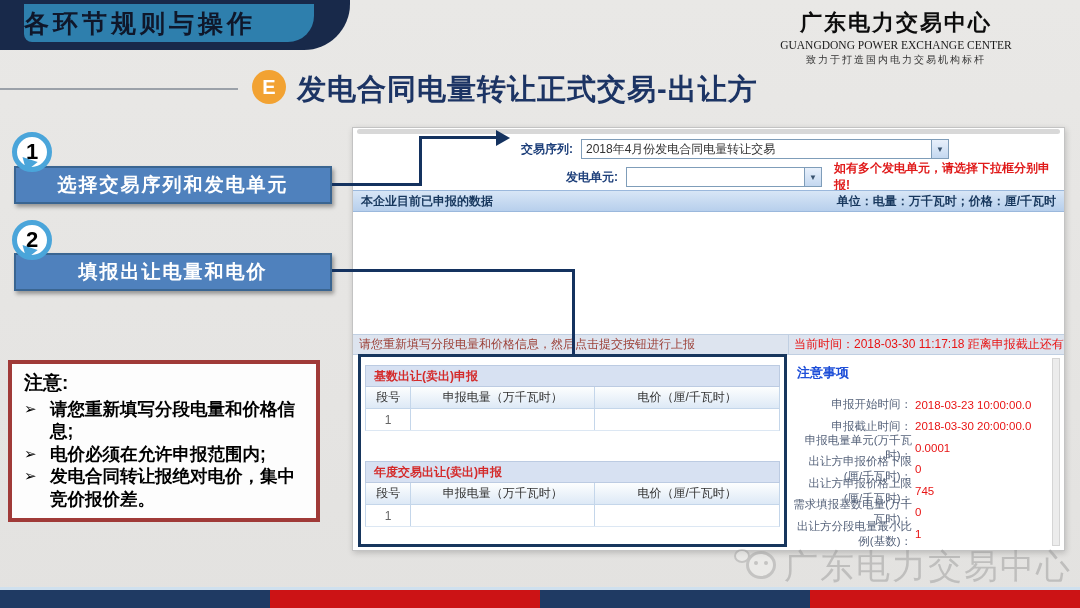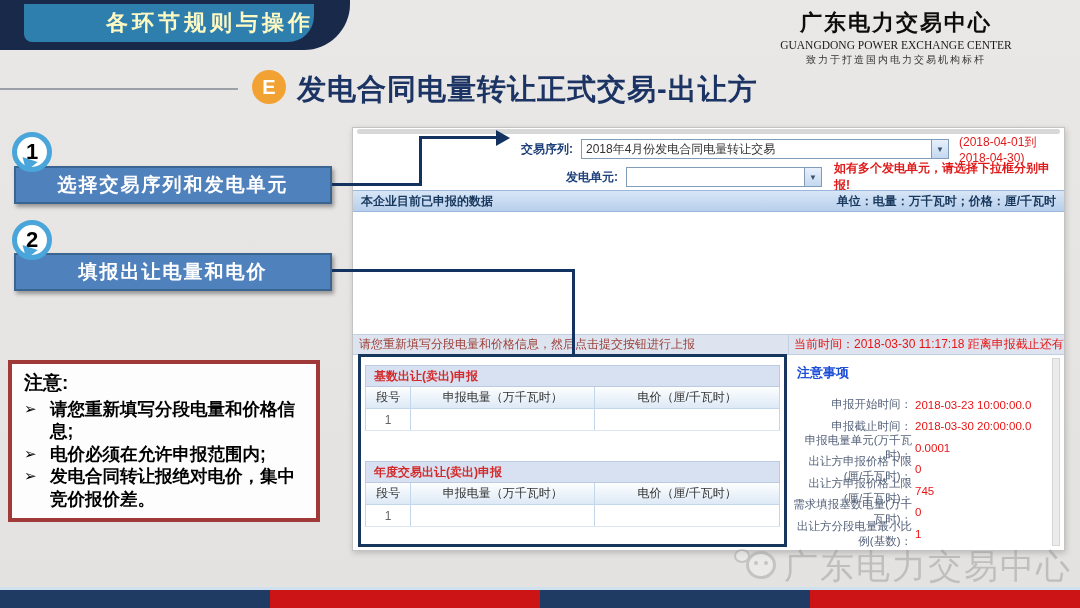--- a/index.html
+++ b/index.html
@@ -2,21 +2,21 @@
 <html><head>
 <meta charset="utf-8">
 <style>
   * { margin:0; padding:0; box-sizing:border-box; }
   html,body { width:1080px; height:608px; }
   body { font-family:"Liberation Sans","DejaVu Sans",sans-serif; }
   #slide { position:relative; width:1080px; height:608px; background:linear-gradient(#e9e8e6,#e3e2e0); overflow:hidden; }
 
   
   .banner-wrap { position:absolute; left:0; top:0; width:350px; height:50px; background:#18294a; border-radius:0 0 46px 0; }
-  .banner { position:absolute; left:24px; top:4px; width:290px; height:38px; background:#2e7fad; border-radius:0 0 26px 8px; display:flex; align-items:center; justify-content:flex-end; color:#fef9c3; font-size:22px; font-weight:bold; letter-spacing:4px; }
+  .banner { position:absolute; left:24px; top:4px; width:290px; height:38px; background:#2e7fad; border-radius:0 0 26px 8px; display:flex; align-items:center; justify-content:flex-start; color:#0f172a; font-size:25px; font-weight:bold; letter-spacing:4px; }
 
   
   .org { position:absolute; right:14px; top:8px; width:340px; text-align:center; }
   .org-cn { font-size:22px; font-weight:bold; color:#0d0d0d; letter-spacing:2px; }
   .org-en { font-family:"Liberation Serif","DejaVu Serif",serif; font-size:11.5px; color:#1a1a1a; margin-top:1px; }
   .org-slogan { font-family:"Liberation Serif","DejaVu Serif",serif; font-size:10px; color:#333; letter-spacing:2px; margin-top:2px; }
 
   
   .title-line { position:absolute; left:0; top:88px; width:238px; height:2px; background:#9ba1a9; }
   .e-badge { position:absolute; left:252px; top:70px; width:34px; height:34px; border-radius:50%; background:#f2a232; color:#fff; font-weight:bold; font-size:20px; display:flex; align-items:center; justify-content:center; }
@@ -166,21 +166,20 @@
 
   <div class="window">
     <div class="win-toppill"></div>
 
     <div class="form-row row-seq">
       <span class="form-label lbl-seq">交易序列:</span>
       <div class="select sel-seq">
         <span class="select-text">2018年4月份发电合同电量转让交易</span>
         <span class="caret">▼</span>
       </div>
-      <span class="red-note seq-date">(2018-04-01到2018-04-30)</span>
     </div>
 
     <div class="form-row row-unit">
       <span class="form-label lbl-unit">发电单元:</span>
       <div class="select sel-unit">
         <span class="select-text"><span class="blurval"></span></span>
         <span class="caret">▼</span>
       </div>
       <span class="red-note unit-hint">如有多个发电单元，请选择下拉框分别申报!</span>
     </div>

